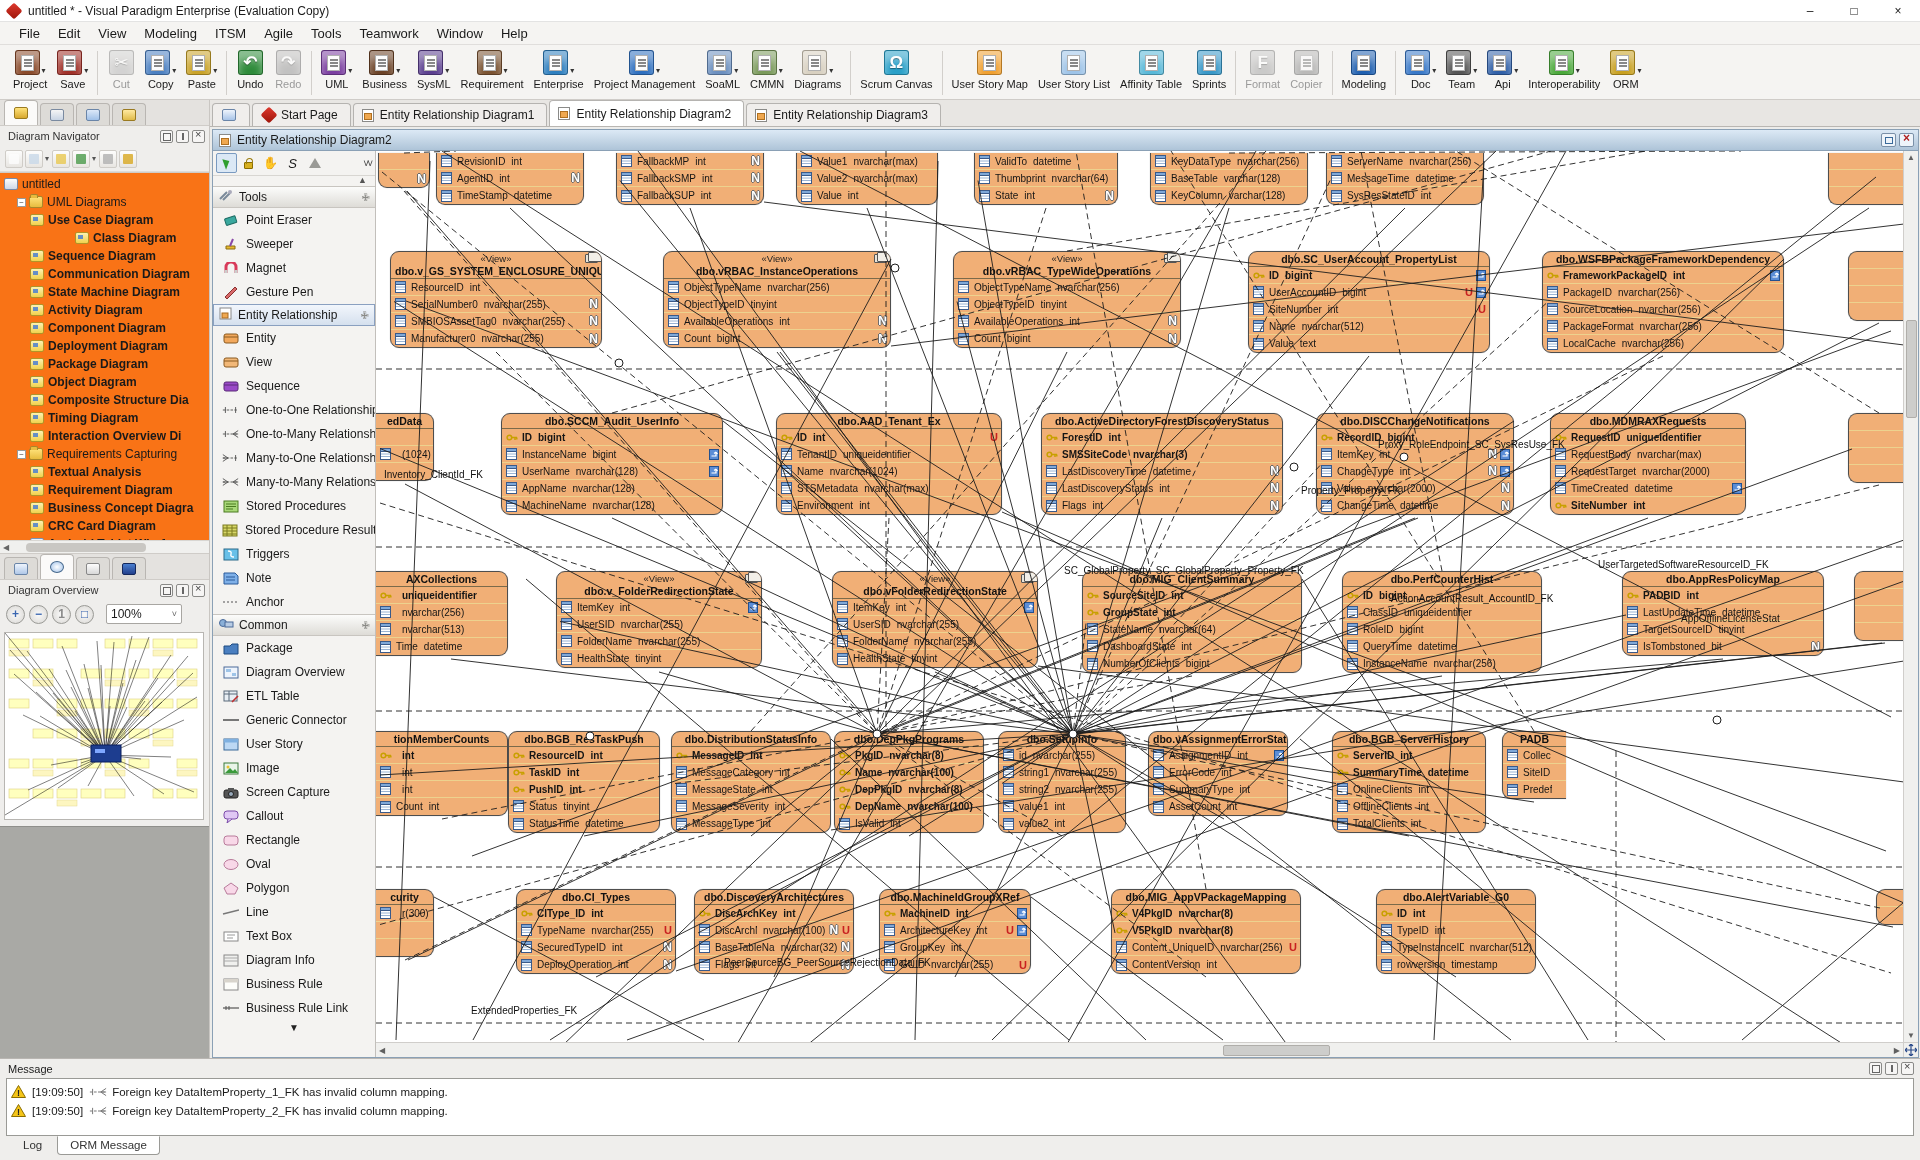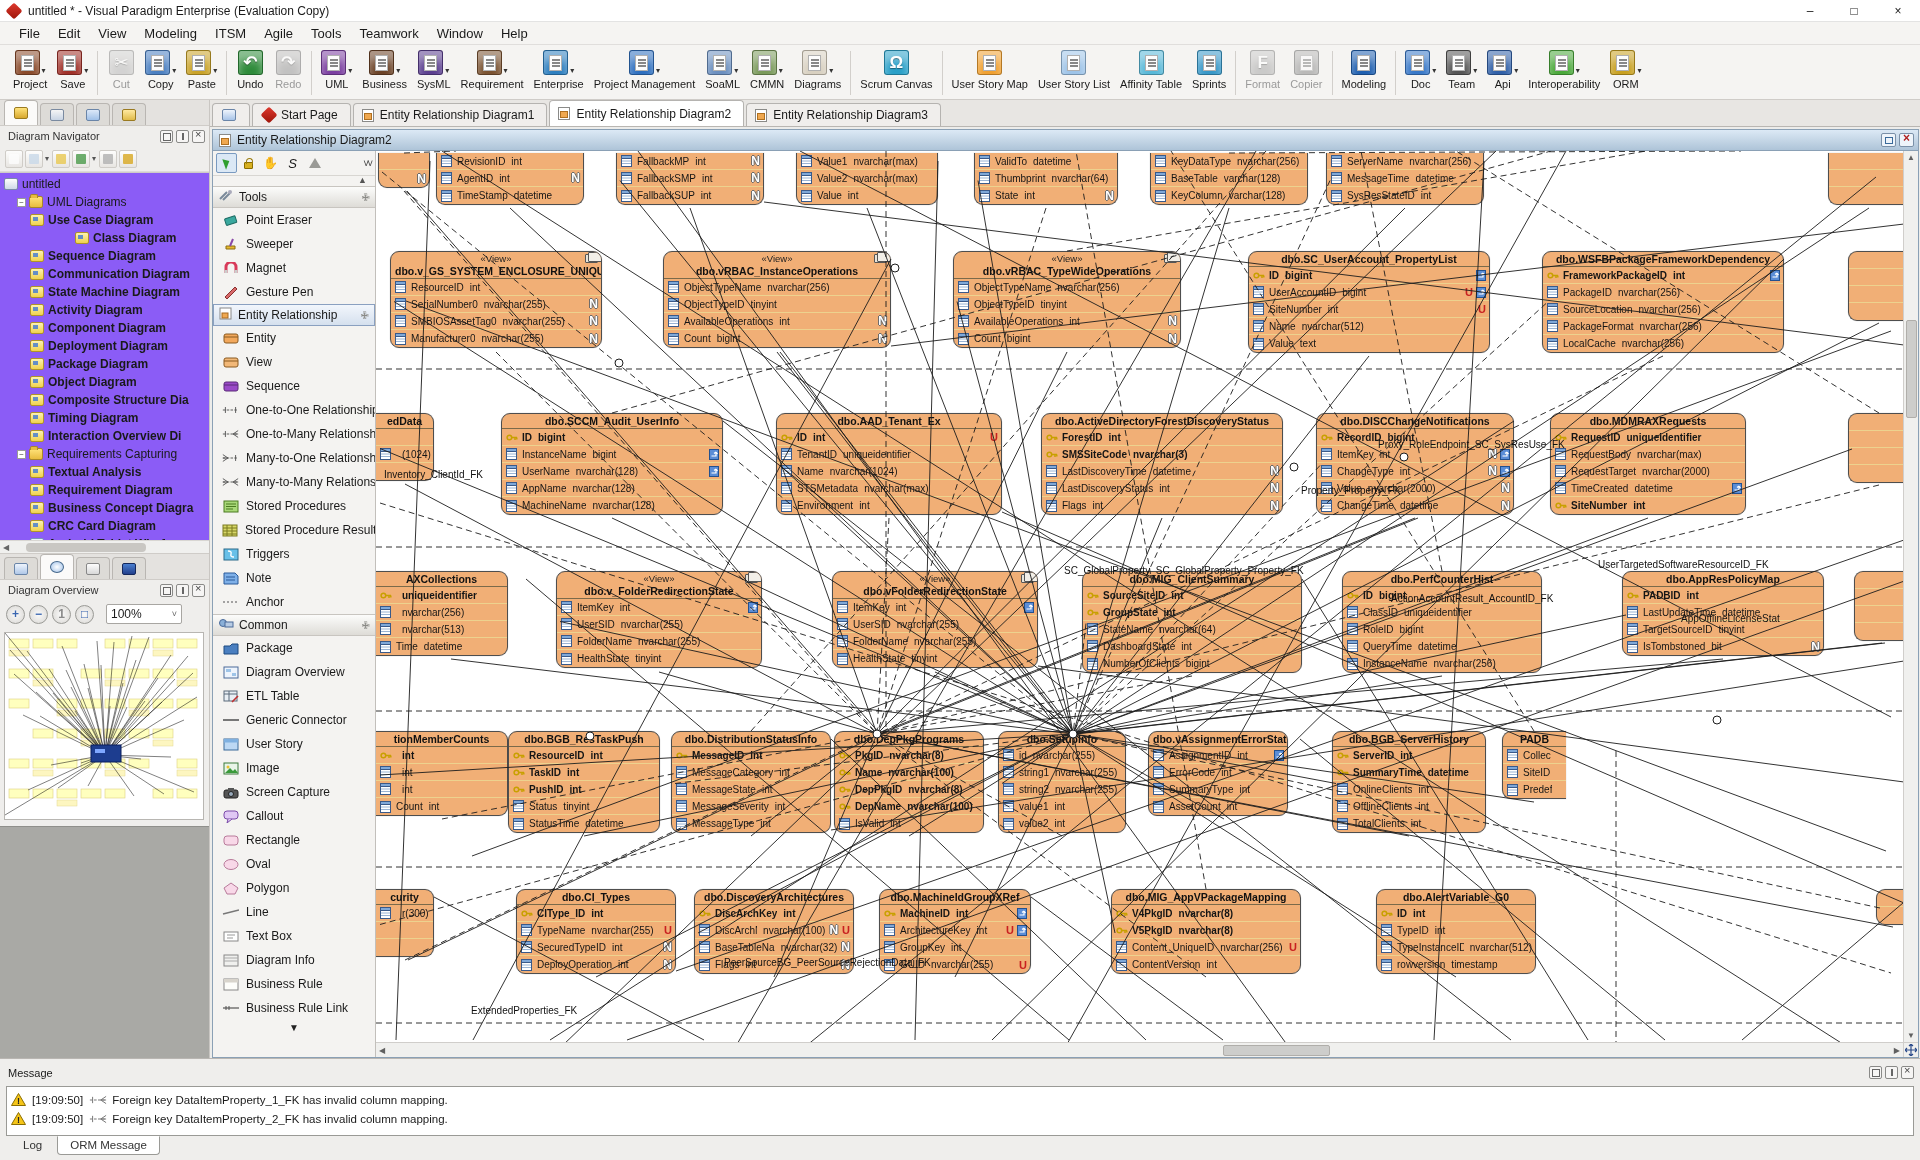--- a/index.html
+++ b/index.html
@@ -36,21 +36,21 @@
   .mini-ico{width:14px;height:12px;border-radius:2px;}
   .panelhdr { height:20px; display:flex; align-items:center; font-size:11px; padding:0 4px 0 8px; background:#efeeec; color:#333;}
   .panelhdr .sp { flex:1; }
   .hico { width:13px; height:13px; border:1px solid #8a8a88; border-radius:2px; margin-left:3px; position:relative; background:#f6f5f4;}
   .hico.pop::after{content:"";position:absolute;left:2px;top:2px;width:6px;height:6px;border:1px solid #666;}
   .hico.pin::after{content:"";position:absolute;left:5px;top:2px;width:2px;height:7px;background:#666;}
   .hico.cls::after{content:"×";position:absolute;left:2px;top:-3px;font-size:11px;color:#444;}
   .navtools { height:26px; display:flex; align-items:center; padding-left:5px; background:#efeeec; border-bottom:1px solid #dddbd8;}
   .ntool { width:18px; height:18px; border-radius:2px; margin-right:2px; background:linear-gradient(#fdfdfc,#e8e6e2); border:1px solid #cfccc7; position:relative;}
   .ntool .dot{position:absolute;inset:3px;border-radius:1px;}
-  #tree { background:#8b5cf6; height:382px; overflow:hidden; border:1px solid #cfccc8; border-left:none; border-right:none; padding-top:2px; position:relative;}
+  #tree { background:#f97316; height:382px; overflow:hidden; border:1px solid #cfccc8; border-left:none; border-right:none; padding-top:2px; position:relative;}
   .trow { display:flex; align-items:center; height:18px; font-size:12px; white-space:nowrap; }
   .trow .lbl.bold { font-weight:bold; }
   .texp { width:9px; height:9px; border:1px solid #9a9a98; background:#fff; font-size:8px; line-height:7px; text-align:center; color:#444; margin-right:3px; flex:0 0 auto;}
   .tico { width:14px; height:12px; margin-right:4px; flex:0 0 auto; border-radius:2px; position:relative;}
   .tico.folder{ background:linear-gradient(#ffe27a,#e8bc3f); border:1px solid #a8862a;}
   .tico.folder::before{content:"";position:absolute;top:-3px;left:0;width:6px;height:3px;background:#e8bc3f;border:1px solid #a8862a;border-bottom:none;border-radius:2px 2px 0 0;}
   .tico.proj{ background:linear-gradient(#fdfdfd,#cfd8e8); border:1px solid #7a8aa8;}
   .tico.diag{ background:linear-gradient(#fdf2b0,#f0d24e); border:1px solid #b09428;}
   .tico.diag::after{content:"";position:absolute;left:2px;top:2px;width:5px;height:4px;background:#4a7fd0;opacity:.85;}
   .tico.blue{ background:linear-gradient(#eef4fc,#bcd2ee); border:1px solid #7a95b8;}
@@ -127,21 +127,21 @@
   .elabel { position:absolute; font-size:10px; color:#111; z-index:4; white-space:nowrap; pointer-events:none;}
   
   .sbh { height:15px; background:#f0f0ee; border-top:1px solid #d0cecb; display:flex; align-items:center; position:relative;}
   .sbv { width:15px; background:#f0f0ee; border-left:1px solid #d0cecb; display:flex; flex-direction:column; align-items:center; position:relative;}
   .sb-arr{ font-size:8px; color:#606060; padding:2px 3px;}
   .sbh .thumb{ position:absolute; left:55.5%; width:7%; height:11px; top:2px; background:#cdcdcb; border:1px solid #b0aeaa; border-radius:2px;}
   .sbv .thumb{ position:absolute; top:19%; height:11%; width:11px; left:2px; background:#cdcdcb; border:1px solid #b0aeaa; border-radius:2px;}
   #corner { width:15px; height:15px; display:flex; align-items:center; justify-content:center; background:#f0f0ee; border-left:1px solid #d0cecb; border-top:1px solid #d0cecb;}
   
   #msgpane { height:102px; background:#efeeec; border-top:1px solid #b9b6b2; display:flex; flex-direction:column;}
-  #msghdr { height:27px; display:flex; align-items:center; font-size:11px; padding:0 6px 0 8px;border-radius:7px;}
+  #msghdr { height:19px; display:flex; align-items:center; font-size:11px; padding:0 6px 0 8px;border-radius:7px;}
   #msglist { margin:0 6px; background:#ffffff; border:1px solid #9a9a96; flex:1; padding:3px 4px; overflow:hidden;}
   .mrow { display:flex; align-items:center; height:19px; font-size:11.5px;}
   .mrow .mtime{ margin:0 6px 0 6px;}
   .mrow .fkico{ margin-right:5px; display:flex;}
   #msgtabs { height:24px; display:flex; align-items:flex-start; padding-left:10px;}
   .btab { font-size:11.5px; padding:2px 12px 3px 12px; border:1px solid transparent; margin-right:2px; color:#333;}
   .btab.active { background:#fff; border-color:#9a9a96; border-top-color:#fff; border-radius:0 0 4px 4px; }
 </style>
 </head>
 <body>

